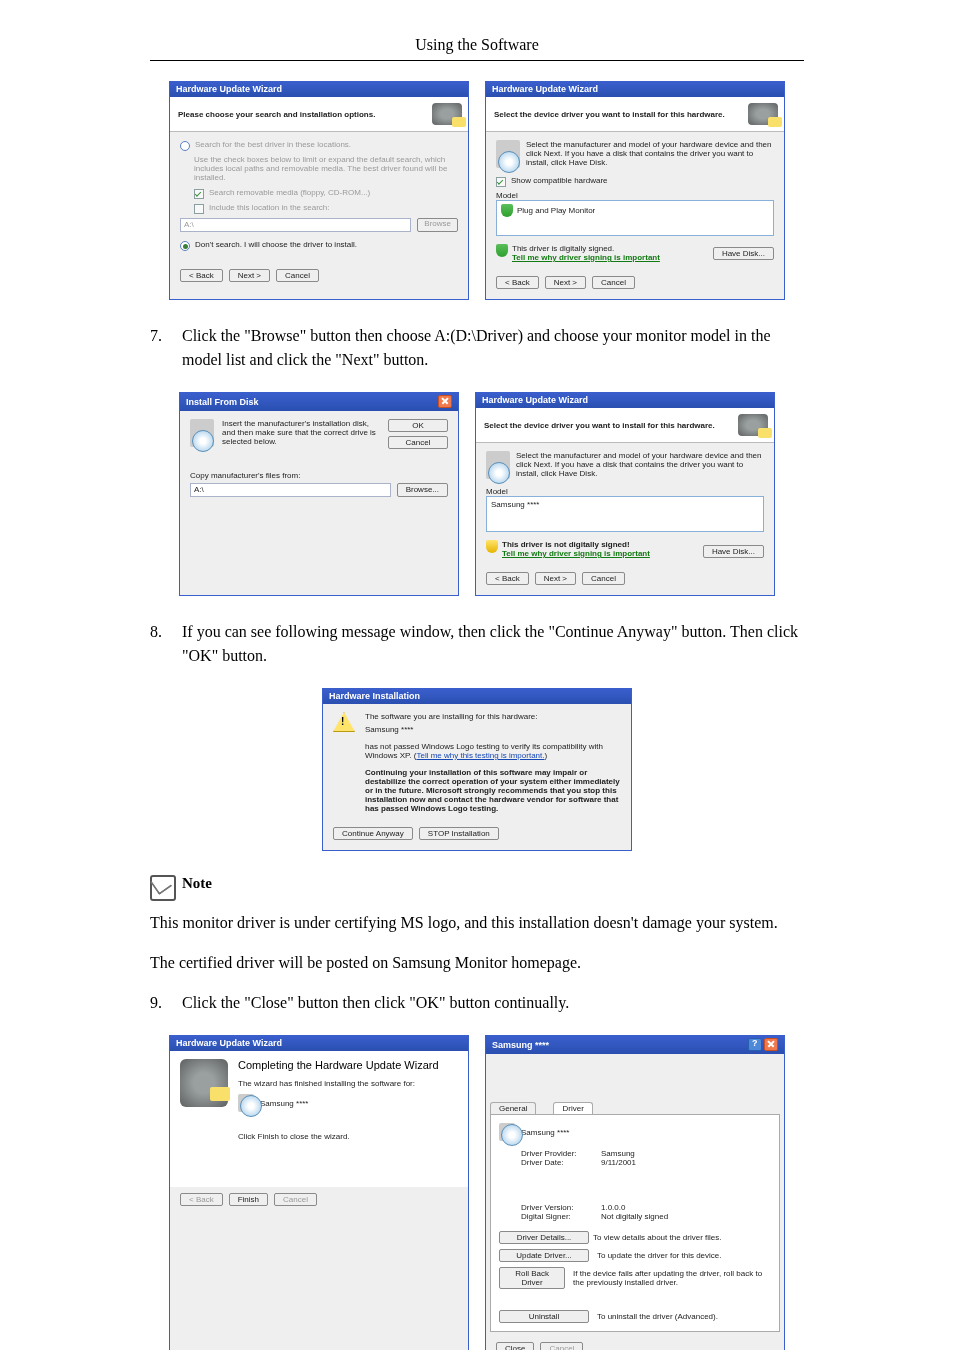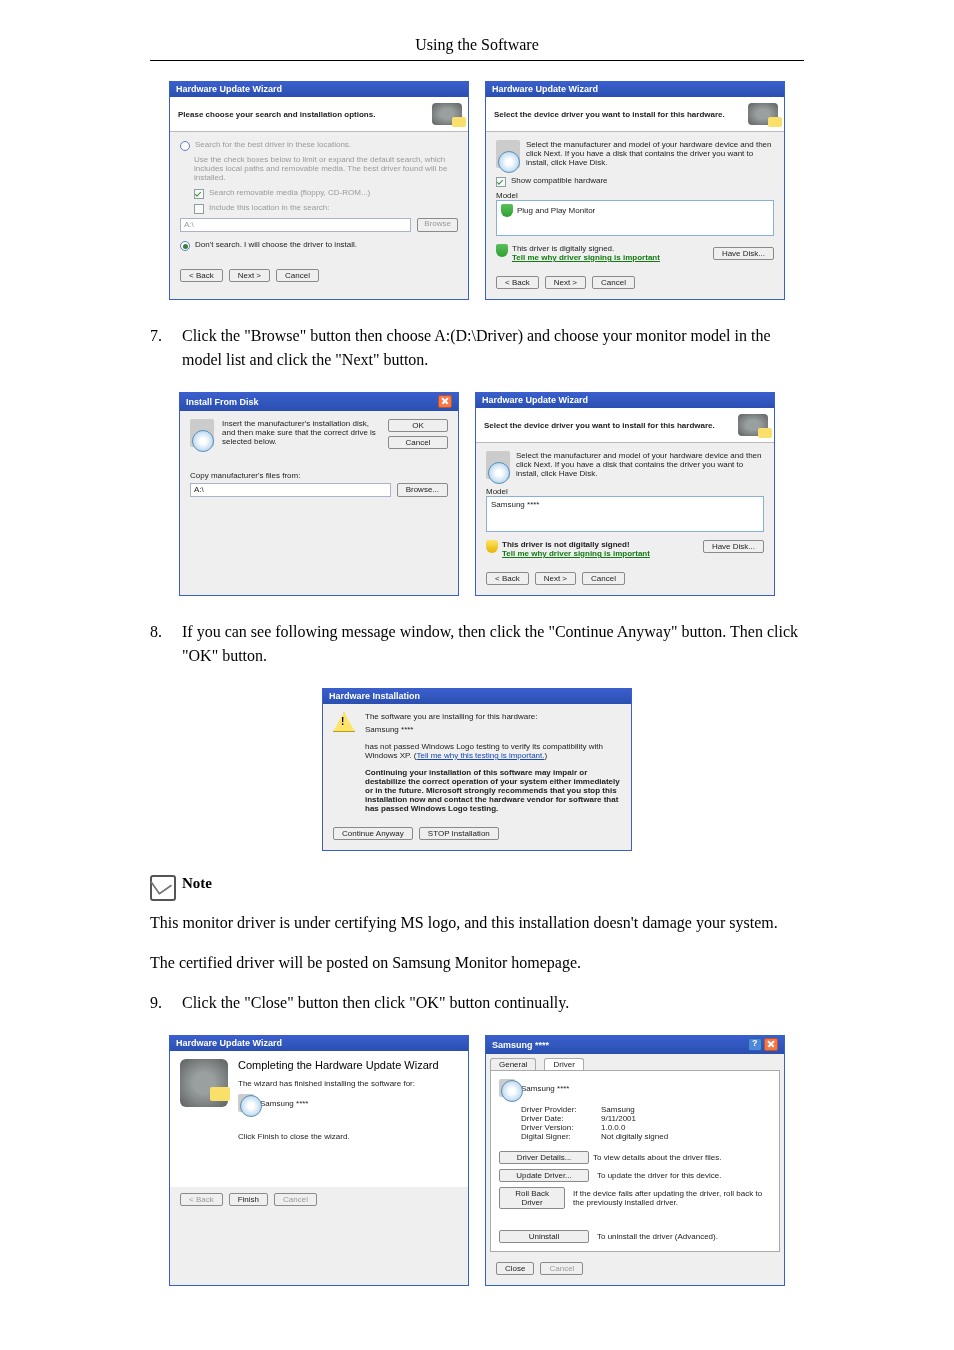--- a/index.html
+++ b/index.html
@@ -220,21 +220,21 @@
     position:absolute;
     left:2px; bottom:-5px;
     width:20px; height:20px;
     border-radius:50%;
     background: radial-gradient(#fff 20%, #99c6e8);
     border: 1px solid #5a8fb8;
   }
   .list-box {
     background:#fff; border:1px solid #88b0d8; padding:3px 4px; min-height:28px;
   }
-  .tabbar { display:flex; gap:8px; padding: 4px 16px 0 4px; }
+  .tabbar { display:flex; gap:17px; padding: 4px 16px 0 4px; margin-top: 44px; }
   .tab { border:1px solid #aaa; border-bottom:none; border-radius:3px 3px 0 0; padding:1px 8px; background:#efefef; font-size:8px; }
   .tab.active { background:#fff; }
   .tabpanel { margin:0 4px 4px 4px; background:#fff; border:1px solid #aaa; padding:8px; }
   .wizard-icon {
     width:48px; height:48px;
     background: radial-gradient(#9aa0a0 30%, #5e6060);
     border-radius: 6px;
     flex-shrink:0;
     position:relative;
   }
@@ -375,21 +375,21 @@
         <span class="htext">Select the device driver you want to install for this hardware.</span>
         <span class="chip-icon"></span>
       </div>
       <div class="dlg-body">
         <div class="body-info" style="margin-bottom:8px;">
           <span class="disk-icon"></span>
           <span>Select the manufacturer and model of your hardware device and then click Next. If you have a disk that contains the driver you want to install, click Have Disk.</span>
         </div>
         <div style="margin-top:4px;">Model</div>
         <div class="list-box"><span>Samsung ****</span></div>
-        <div style="display:flex; justify-content:space-between; align-items:flex-start; gap:6px; margin-top:8px;">
+        <div style="display:flex; justify-content:space-between; align-items:flex-end; gap:6px; margin-top:8px;">
           <div style="display:flex; align-items:flex-start; gap:4px;">
             <span class="shield-warn"></span>
             <div>
               <div style="font-weight:bold;">This driver is not digitally signed!</div>
               <div class="green-link">Tell me why driver signing is important</div>
             </div>
           </div>
           <span class="btn">Have Disk...</span>
         </div>
       </div>
@@ -486,21 +486,21 @@
         </div>
         <div style="margin-left:22px; margin-bottom:10px;">
           <div style="display:flex; gap:10px;">
               <span style="width:70px;">Driver Provider:</span>
               <span>Samsung</span>
             </div>
           <div style="display:flex; gap:10px;">
               <span style="width:70px;">Driver Date:</span>
               <span>9/11/2001</span>
             </div>
-          <div style="display:flex; gap:10px;">
+          <div style="display:flex; gap:10px;margin-top:36px;">
               <span style="width:70px;">Driver Version:</span>
               <span>1.0.0.0</span>
             </div>
           <div style="display:flex; gap:10px;">
               <span style="width:70px;">Digital Signer:</span>
               <span>Not digitally signed</span>
             </div>
         </div>
         <div style="display:flex; gap:4px; align-items:center; margin-bottom:5px;">
             <span class="btn" style="width:72px; text-align:center;">Driver Details...</span>

